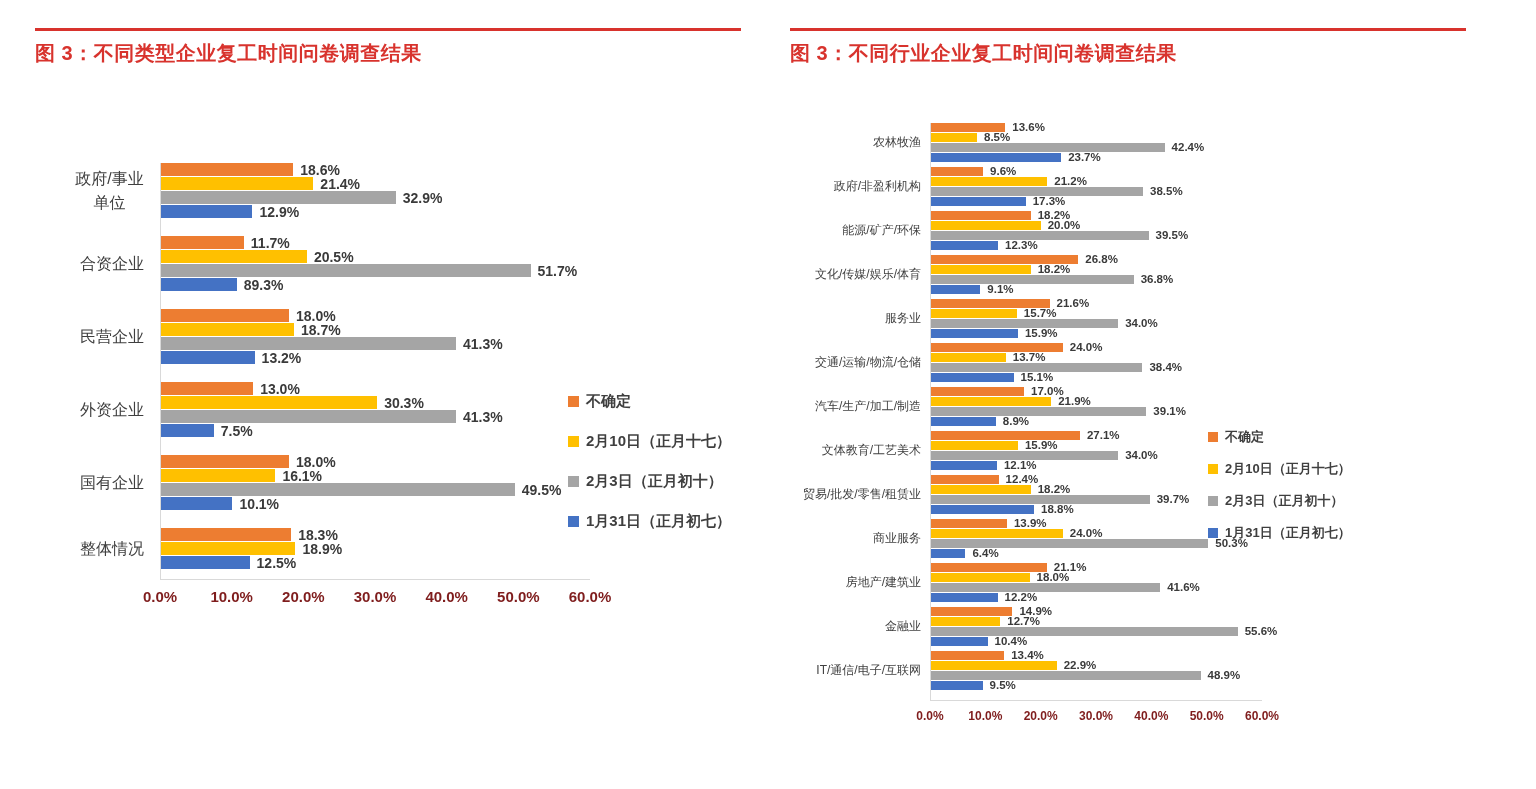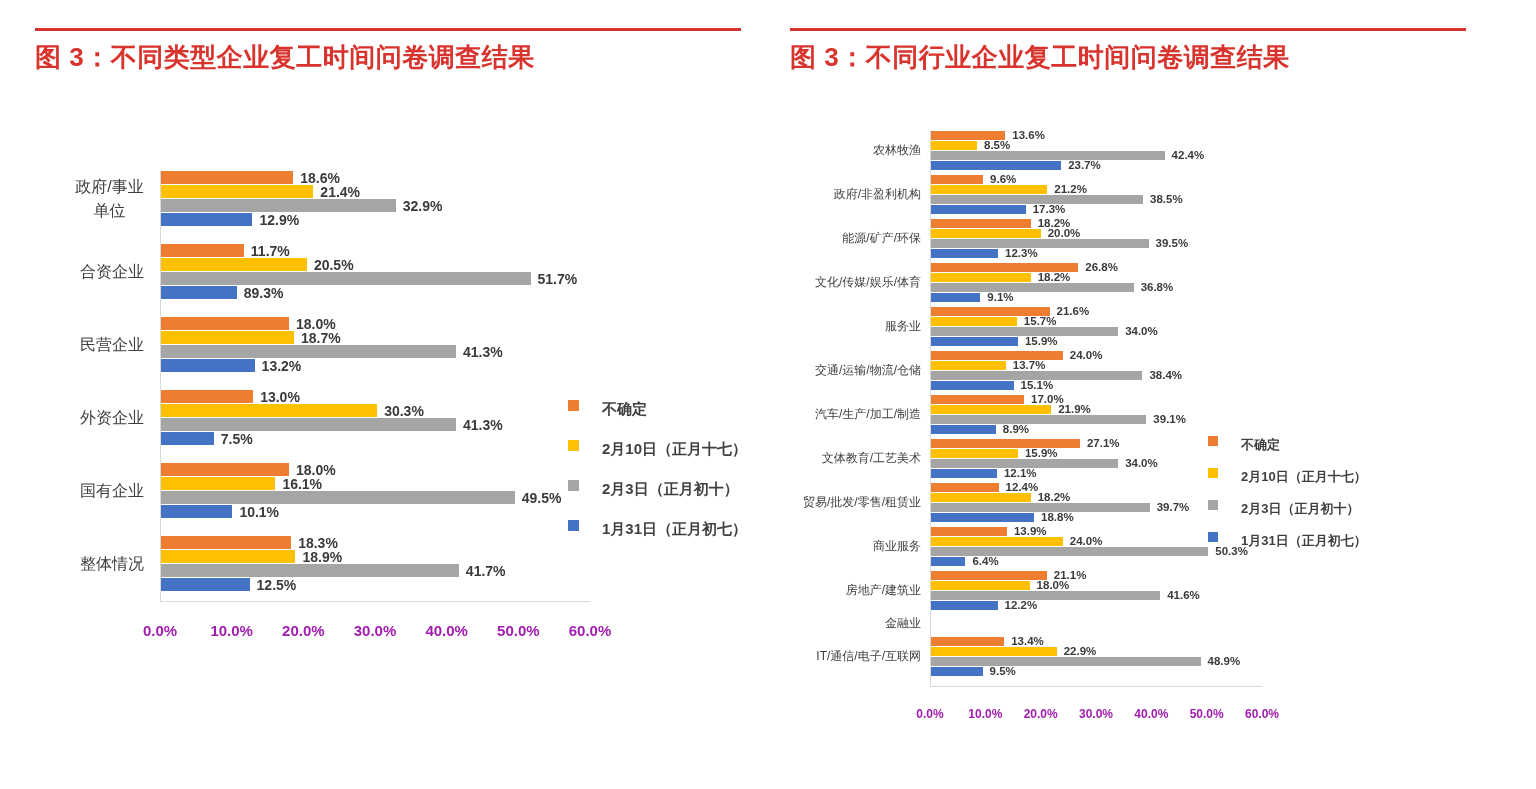--- a/index.html
+++ b/index.html
@@ -4,21 +4,21 @@
 <style>
   html, body { margin:0; padding:0; }
   body {
     width:1536px; height:789px; background:#ffffff; position:relative; overflow:hidden;
     font-family:"Liberation Sans","DejaVu Sans",sans-serif;
   }
   .col { position:absolute; top:28px; }
   .col-left  { left:35px;  width:706px; }
   .col-right { left:790px; width:676px; }
   .rule { height:3px; background:#D8332D; }
-  .fig-title { margin:9px 0 0 0; font-size:26px; font-weight:bold; color:#D8332D; letter-spacing:.5px; }
+  .fig-title { margin:9px 0 0 0; font-size:20px; font-weight:bold; color:#D8332D; letter-spacing:.5px; }
 
   .chart { position:relative; }
   .chart-0 { margin-top:96px; --labelw:125px; --plotw:430px; --barh:13px; --bargap:1px;
              --groupgap:18px; --valfs:14px; --catfs:16px; --tickfs:15px; }
   .chart-1 { margin-top:56px; --labelw:140px; --plotw:332px; --barh:9px;  --bargap:1px;
              --groupgap:5px;  --valfs:11.5px; --catfs:12px; --tickfs:12px; }
 
   .rows { position:relative; padding-bottom:10px; }
   .rows::before { content:""; position:absolute; left:var(--labelw); top:0; bottom:0;
                   width:1px; background:#D9D9D9; }
@@ -32,27 +32,27 @@
   .chart-1 .cat span { white-space:nowrap; }
 
   .bars { width:var(--plotw); display:flex; flex-direction:column; gap:var(--bargap); }
   .bar-row { height:var(--barh); display:flex; align-items:center; }
   .bar { height:100%; flex:0 0 auto; }
   .bar-val { margin-left:7px; font-size:var(--valfs); font-weight:600; color:#3A3A3A;
              white-space:nowrap; line-height:1; }
 
   .axis { margin-left:var(--labelw); width:var(--plotw); border-top:1px solid #D9D9D9;
           position:relative; height:30px; }
-  .tick { position:absolute; top:20px; transform:translateX(-50%); font-size:var(--tickfs);
-          font-weight:600; color:#a21caf; white-space:nowrap; }
+  .tick { position:absolute; top:8px; transform:translateX(-50%); font-size:var(--tickfs);
+          font-weight:600; color:#7f1d1d; white-space:nowrap; }
 
   .legend { position:absolute; }
   .chart-0 .legend { left:533px; top:229px; --lgfs:15px; --lggap:21px; --sw:11px; }
   .chart-1 .legend { left:418px; top:305px; --lgfs:13px; --lggap:14px; --sw:10px; }
-  .legend-item { display:flex; margin-bottom:var(--lggap);gap:16px; }
+  .legend-item { display:flex; align-items:center; margin-bottom:var(--lggap); }
   .swatch { width:var(--sw); height:var(--sw); margin-right:7px; flex:0 0 auto; }
   .legend-label { font-size:var(--lgfs); font-weight:600; color:#3F3F3F; white-space:nowrap; }
 </style>
 </head>
 <body>
 
 <div>
 
   <section class="col col-left">
     <div class="rule"></div>
@@ -179,24 +179,20 @@
               <span>整体情况</span>
             </div>
             <div class="bars">
               <div class="bar-row">
                 <div class="bar" style="width: 30.5%; background: rgb(237, 125, 49);"></div>
                 <span class="bar-val">18.3%</span>
               </div>
               <div class="bar-row">
                 <div class="bar" style="width: 31.5%; background: rgb(255, 192, 0);"></div>
                 <span class="bar-val">18.9%</span>
-              </div>
-              <div class="bar-row">
-                <div class="bar" style="width: 69.5%; background: rgb(165, 165, 165);"></div>
-                <span class="bar-val">41.7%</span>
               </div>
               <div class="bar-row">
                 <div class="bar" style="width: 20.8333%; background: rgb(68, 114, 196);"></div>
                 <span class="bar-val">12.5%</span>
               </div>
             </div>
           </div>
         </div>
       <div class="axis">
           <span class="tick" style="left: 0%;">0.0%</span>
@@ -483,20 +479,38 @@
               <div class="bar-row">
                 <div class="bar" style="width: 20.3333%; background: rgb(68, 114, 196);"></div>
                 <span class="bar-val">12.2%</span>
               </div>
             </div>
           </div>
           <div class="group">
             <div class="cat">
               <span>金融业</span>
             </div>
+            <div class="bars">
+              <div class="bar-row">
+                <div class="bar" style="width: 24.8333%; background: rgb(237, 125, 49);"></div>
+                <span class="bar-val">14.9%</span>
+              </div>
+              <div class="bar-row">
+                <div class="bar" style="width: 21.1667%; background: rgb(255, 192, 0);"></div>
+                <span class="bar-val">12.7%</span>
+              </div>
+              <div class="bar-row">
+                <div class="bar" style="width: 92.6667%; background: rgb(165, 165, 165);"></div>
+                <span class="bar-val">55.6%</span>
+              </div>
+              <div class="bar-row">
+                <div class="bar" style="width: 17.3333%; background: rgb(68, 114, 196);"></div>
+                <span class="bar-val">10.4%</span>
+              </div>
+            </div>
           </div>
           <div class="group">
             <div class="cat">
               <span>IT/通信/电子/互联网</span>
             </div>
             <div class="bars">
               <div class="bar-row">
                 <div class="bar" style="width: 22.3333%; background: rgb(237, 125, 49);"></div>
                 <span class="bar-val">13.4%</span>
               </div>

